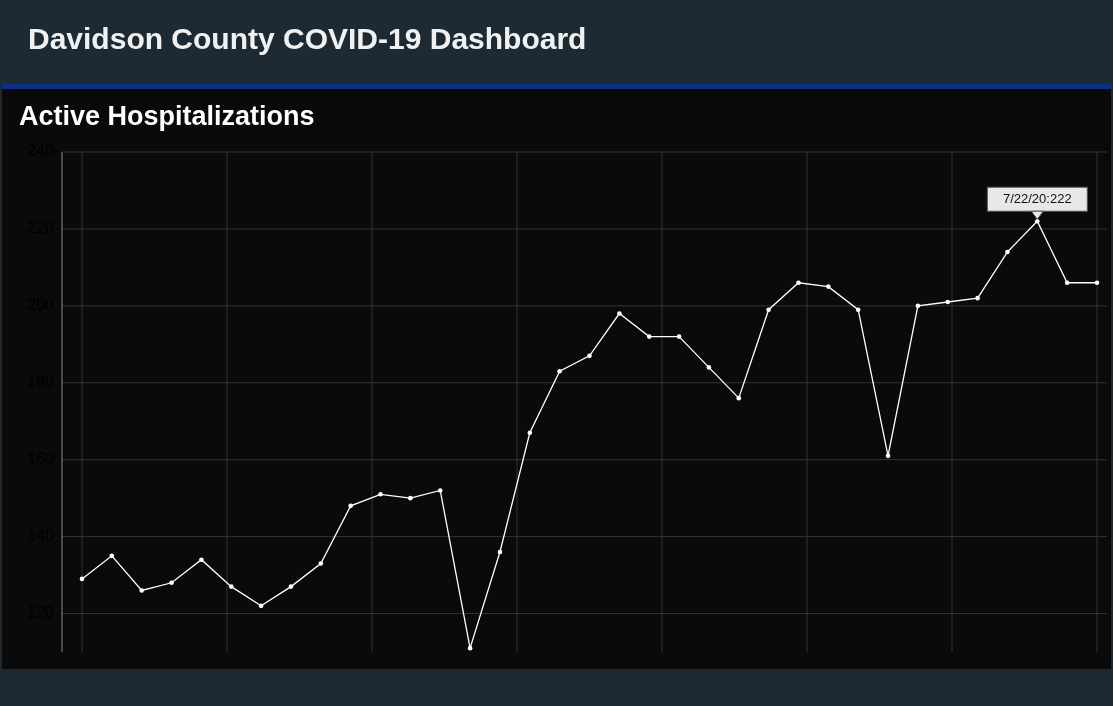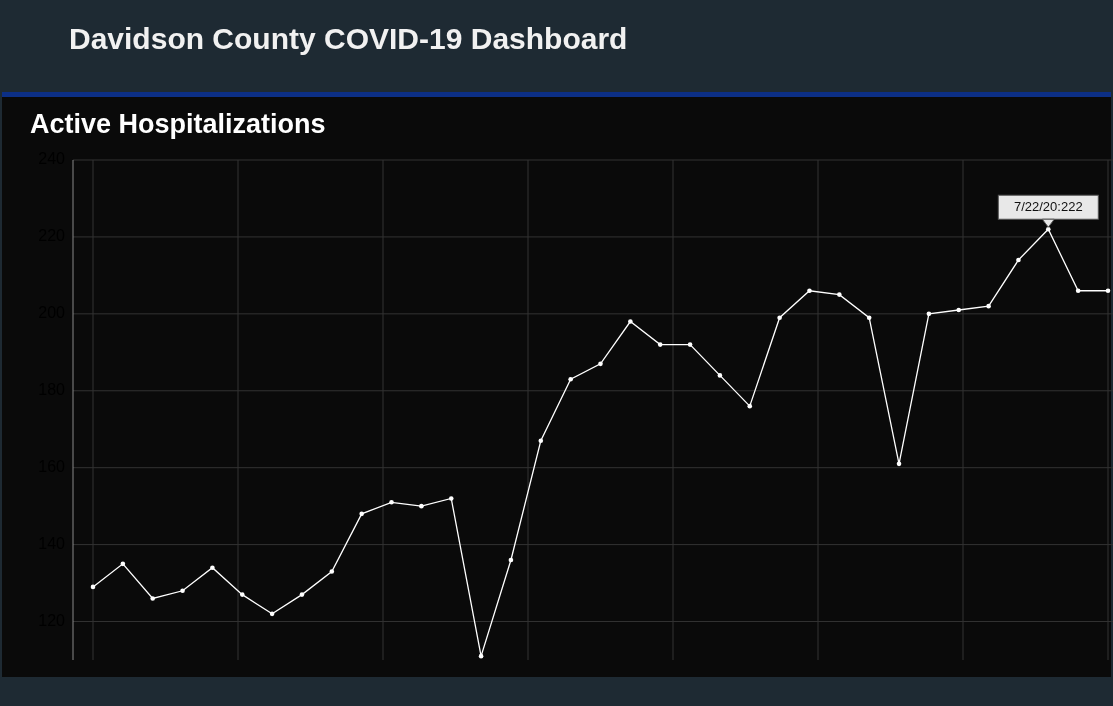--- a/index.html
+++ b/index.html
@@ -1,22 +1,22 @@
 <!DOCTYPE html>
 <html><head>
 <meta charset="utf-8">
 <style>
   html,body{margin:0;padding:0;background:#1e2a33;font-family:"Segoe UI","Helvetica Neue",Arial,sans-serif;color:#fff;}
   .page{width:1113px;height:706px;overflow:hidden;position:relative;background:#1e2a33;}
-  .header{padding:22px 28px 16px 28px;margin-left:41px;}
+  .header{padding:22px 28px 8px 28px;}
   .title{font-size:30px;font-weight:700;color:#f1f1f1;margin:0 0 20px 0;}
   .tabs{display:flex;gap:10px;}
   .tab{padding:10px 20px;border-radius:6px 6px 0 0;font-size:17px;color:#fff;background:#4b5c6b;cursor:pointer;}
   .tab.active{background:#1f7a99;}
-  .panel-outer{border-top:5px solid #0c2f86;margin:0 2px;background:#0a0a0a;height:580px;position:relative;padding-left:11px;}
+  .panel-outer{border-top:5px solid #0c2f86;margin:0 2px;background:#0a0a0a;height:580px;position:relative;}
   .panel{background:#0a0a0a;height:100%;position:relative;padding:12px 5px 0 15px;box-sizing:border-box;}
   .chart-title{font-size:27px;font-weight:700;color:#fff;margin:0 0 10px 2px;font-family:"Helvetica Neue",Arial,sans-serif;}
   .chart-svg{display:block;}
   .gridline{stroke:#333333;stroke-width:1;}
   .axisline{stroke:#888;stroke-width:1;}
   .series{stroke:#ffffff;stroke-width:1.3;fill:none;}
   .dot{fill:#ffffff;}
   .tooltip-box{fill:#e8e8e8;stroke:#555;stroke-width:1;}
   .tooltip-text{fill:#111;font-size:13px;font-family:Arial,sans-serif;}
 </style>

